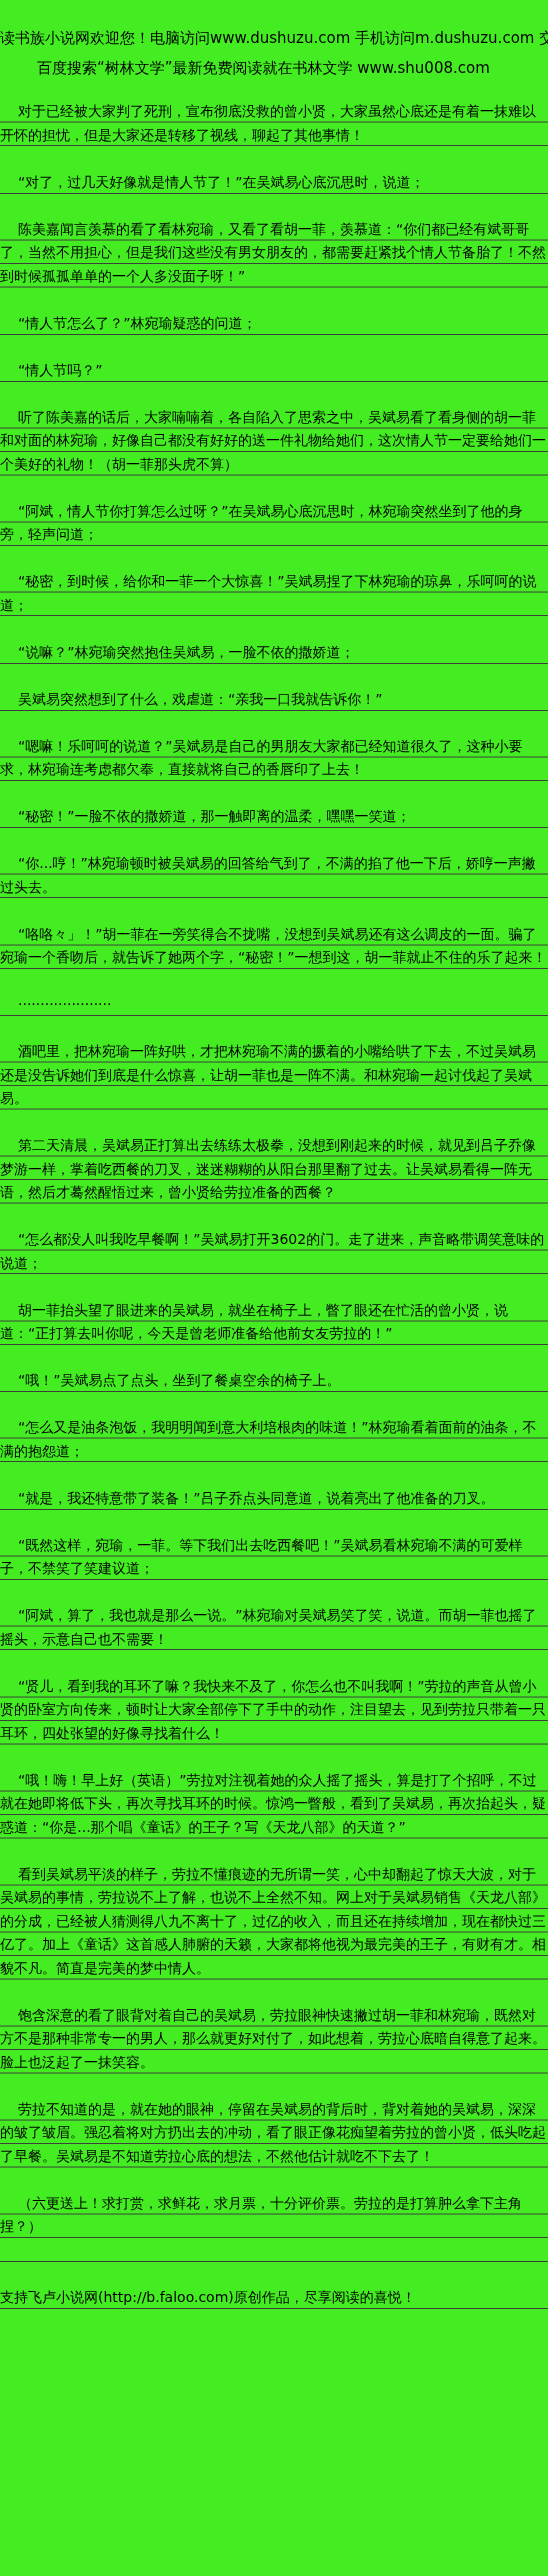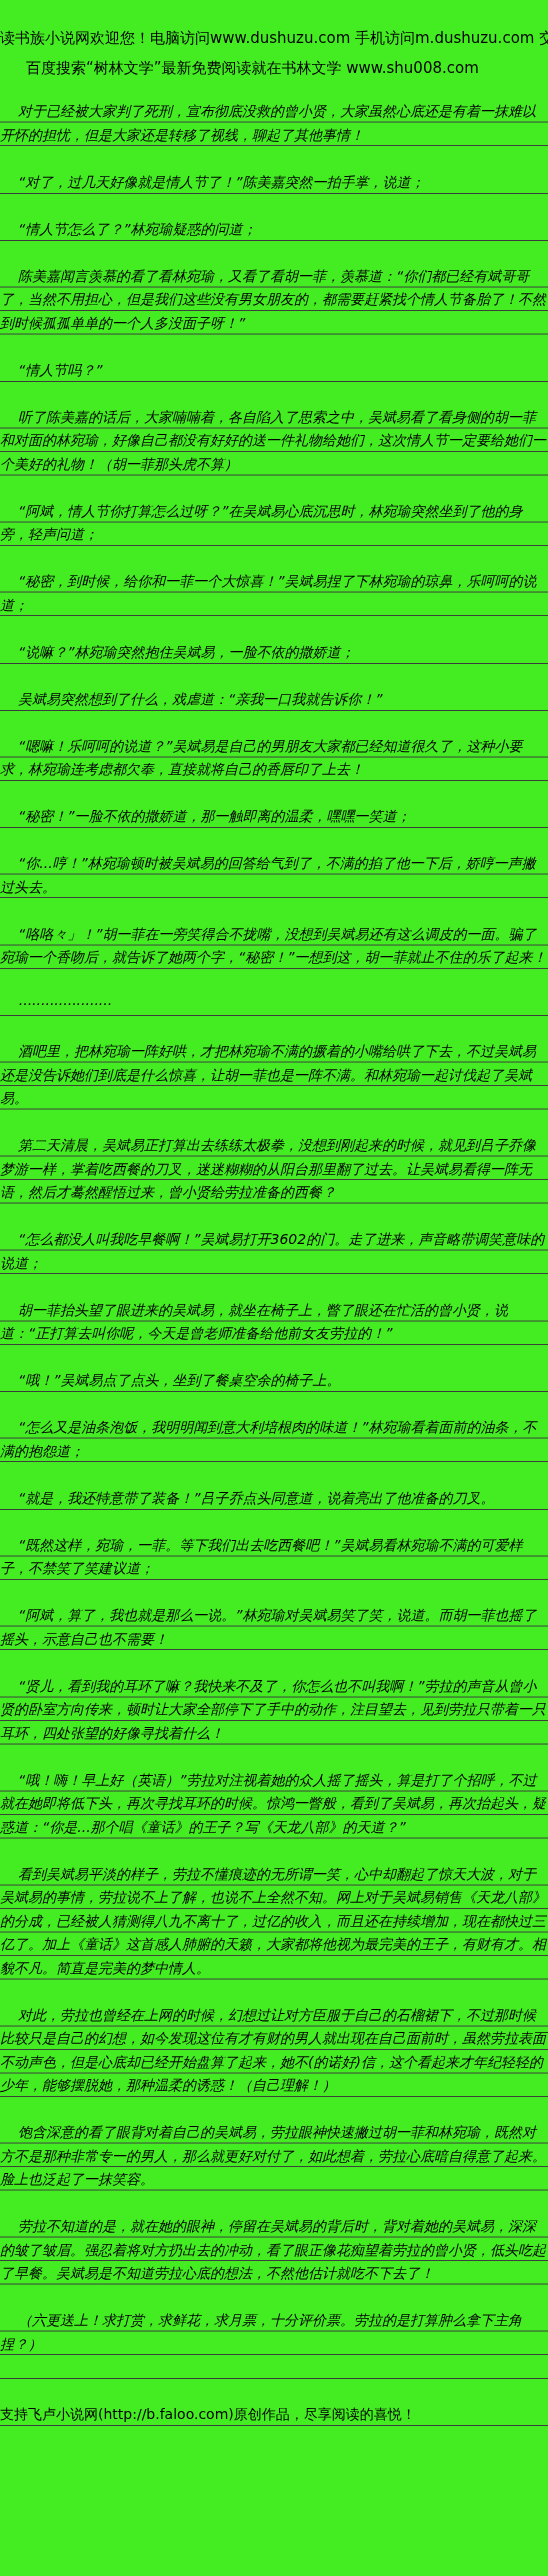--- a/index.html
+++ b/index.html
@@ -21,39 +21,38 @@
   .header {
     padding-top: 30px;
   }
   .h-line1 {
     font-size: 15px;
     line-height: 17px;
     white-space: nowrap;
   }
   .h-line2 {
     margin-top: 12.5px;
-    padding-left: 26px;
+    padding-left: 37px;
     font-size: 15px;
     line-height: 17px;
     white-space: nowrap;
   }
   
   .content {
     margin-top: 22px;
   }
   .para {
     margin: 23.5px 0 0 0;
     font-size: 14px;
     line-height: 23.5px;
     word-break: break-all;
     
     background-image: linear-gradient(to bottom, transparent 0, transparent 22px, #3c3c3c 22px, #3c3c3c 23px, transparent 23px);
     background-size: 100% 23.5px;
     background-repeat: repeat;
-    font-style: italic;
   }
   .indent { text-indent: 18px; }
   .tight  { margin-top: 0; }
   .blank  { height: 23.5px; }
   
   .footer { margin-top: 15px; }
   .f-line1 {
     margin-top: 23.5px;
     font-size: 14px;
     line-height: 23.5px;
@@ -67,23 +66,23 @@
 
 <div class="page">
 
   <div class="header">
     <div class="h-line1">读书族小说网欢迎您！电脑访问www.dushuzu.com 手机访问m.dushuzu.com 交流群513781872</div>
     <div class="h-line2">百度搜索“树林文学”最新免费阅读就在书林文学 www.shu008.com</div>
   </div>
 
   <div class="content" id="content">
       <p class="para indent">对于已经被大家判了死刑，宣布彻底没救的曾小贤，大家虽然心底还是有着一抹难以开怀的担忧，但是大家还是转移了视线，聊起了其他事情！</p>
-      <p class="para indent">“对了，过几天好像就是情人节了！”陈美嘉突然一拍手掌，说道；</p>
+      <p class="para indent">“对了，过几天好像就是情人节了！”在吴斌易心底沉思时，说道；</p>
+      <p class="para indent">陈美嘉闻言羡慕的看了看林宛瑜，又看了看胡一菲，羡慕道：“你们都已经有斌哥哥了，当然不用担心，但是我们这些没有男女朋友的，都需要赶紧找个情人节备胎了！不然到时候孤孤单单的一个人多没面子呀！”</p>
       <p class="para indent">“情人节怎么了？”林宛瑜疑惑的问道；</p>
-      <p class="para indent">陈美嘉闻言羡慕的看了看林宛瑜，又看了看胡一菲，羡慕道：“你们都已经有斌哥哥了，当然不用担心，但是我们这些没有男女朋友的，都需要赶紧找个情人节备胎了！不然到时候孤孤单单的一个人多没面子呀！”</p>
       <p class="para indent">“情人节吗？”</p>
       <p class="para indent">听了陈美嘉的话后，大家喃喃着，各自陷入了思索之中，吴斌易看了看身侧的胡一菲和对面的林宛瑜，好像自己都没有好好的送一件礼物给她们，这次情人节一定要给她们一个美好的礼物！（胡一菲那头虎不算）</p>
       <p class="para indent">“阿斌，情人节你打算怎么过呀？”在吴斌易心底沉思时，林宛瑜突然坐到了他的身旁，轻声问道；</p>
       <p class="para indent">“秘密，到时候，给你和一菲一个大惊喜！”吴斌易捏了下林宛瑜的琼鼻，乐呵呵的说道；</p>
       <p class="para indent">“说嘛？”林宛瑜突然抱住吴斌易，一脸不依的撒娇道；</p>
       <p class="para indent">吴斌易突然想到了什么，戏虐道：“亲我一口我就告诉你！”</p>
       <p class="para indent">“嗯嘛！乐呵呵的说道？”吴斌易是自己的男朋友大家都已经知道很久了，这种小要求，林宛瑜连考虑都欠奉，直接就将自己的香唇印了上去！</p>
       <p class="para indent">“秘密！”一脸不依的撒娇道，那一触即离的温柔，嘿嘿一笑道；</p>
       <p class="para indent">“你...哼！”林宛瑜顿时被吴斌易的回答给气到了，不满的掐了他一下后，娇哼一声撇过头去。</p>
       <p class="para indent">“咯咯々」！”胡一菲在一旁笑得合不拢嘴，没想到吴斌易还有这么调皮的一面。骗了宛瑜一个香吻后，就告诉了她两个字，“秘密！”一想到这，胡一菲就止不住的乐了起来！</p>
@@ -93,21 +92,20 @@
       <p class="para indent">“怎么都没人叫我吃早餐啊！”吴斌易打开3602的门。走了进来，声音略带调笑意味的说道；</p>
       <p class="para indent">胡一菲抬头望了眼进来的吴斌易，就坐在椅子上，瞥了眼还在忙活的曾小贤，说道：“正打算去叫你呢，今天是曾老师准备给他前女友劳拉的！”</p>
       <p class="para indent">“哦！”吴斌易点了点头，坐到了餐桌空余的椅子上。</p>
       <p class="para indent">“怎么又是油条泡饭，我明明闻到意大利培根肉的味道！”林宛瑜看着面前的油条，不满的抱怨道；</p>
       <p class="para indent">“就是，我还特意带了装备！”吕子乔点头同意道，说着亮出了他准备的刀叉。</p>
       <p class="para indent">“既然这样，宛瑜，一菲。等下我们出去吃西餐吧！”吴斌易看林宛瑜不满的可爱样子，不禁笑了笑建议道；</p>
       <p class="para indent">“阿斌，算了，我也就是那么一说。”林宛瑜对吴斌易笑了笑，说道。而胡一菲也摇了摇头，示意自己也不需要！</p>
       <p class="para indent">“贤儿，看到我的耳环了嘛？我快来不及了，你怎么也不叫我啊！”劳拉的声音从曾小贤的卧室方向传来，顿时让大家全部停下了手中的动作，注目望去，见到劳拉只带着一只耳环，四处张望的好像寻找着什么！</p>
       <p class="para indent">“哦！嗨！早上好（英语）”劳拉对注视着她的众人摇了摇头，算是打了个招呼，不过就在她即将低下头，再次寻找耳环的时候。惊鸿一瞥般，看到了吴斌易，再次抬起头，疑惑道：“你是...那个唱《童话》的王子？写《天龙八部》的天道？”</p>
       <p class="para indent">看到吴斌易平淡的样子，劳拉不懂痕迹的无所谓一笑，心中却翻起了惊天大波，对于吴斌易的事情，劳拉说不上了解，也说不上全然不知。网上对于吴斌易销售《天龙八部》的分成，已经被人猜测得八九不离十了，过亿的收入，而且还在持续增加，现在都快过三亿了。加上《童话》这首感人肺腑的天籁，大家都将他视为最完美的王子，有财有才。相貌不凡。简直是完美的梦中情人。</p>
-      <p class="para indent">对此，劳拉也曾经在上网的时候，幻想过让对方臣服于自己的石榴裙下，不过那时候比较只是自己的幻想，如今发现这位有才有财的男人就出现在自己面前时，虽然劳拉表面不动声色，但是心底却已经开始盘算了起来，她不(的诺好)信，这个看起来才年纪轻轻的少年，能够摆脱她，那种温柔的诱惑！（自己理解！）</p>
       <p class="para indent">饱含深意的看了眼背对着自己的吴斌易，劳拉眼神快速撇过胡一菲和林宛瑜，既然对方不是那种非常专一的男人，那么就更好对付了，如此想着，劳拉心底暗自得意了起来。脸上也泛起了一抹笑容。</p>
       <p class="para indent">劳拉不知道的是，就在她的眼神，停留在吴斌易的背后时，背对着她的吴斌易，深深的皱了皱眉。强忍着将对方扔出去的冲动，看了眼正像花痴望着劳拉的曾小贤，低头吃起了早餐。吴斌易是不知道劳拉心底的想法，不然他估计就吃不下去了！</p>
       <p class="para indent">（六更送上！求打赏，求鲜花，求月票，十分评价票。劳拉的是打算肿么拿下主角捏？）</p>
       <p class="para tight blank"></p>
     </div>
 
   <div class="footer">
     <div class="f-line1">支持飞卢小说网(http://b.faloo.com)原创作品，尽享阅读的喜悦！</div>
 
   </div>

